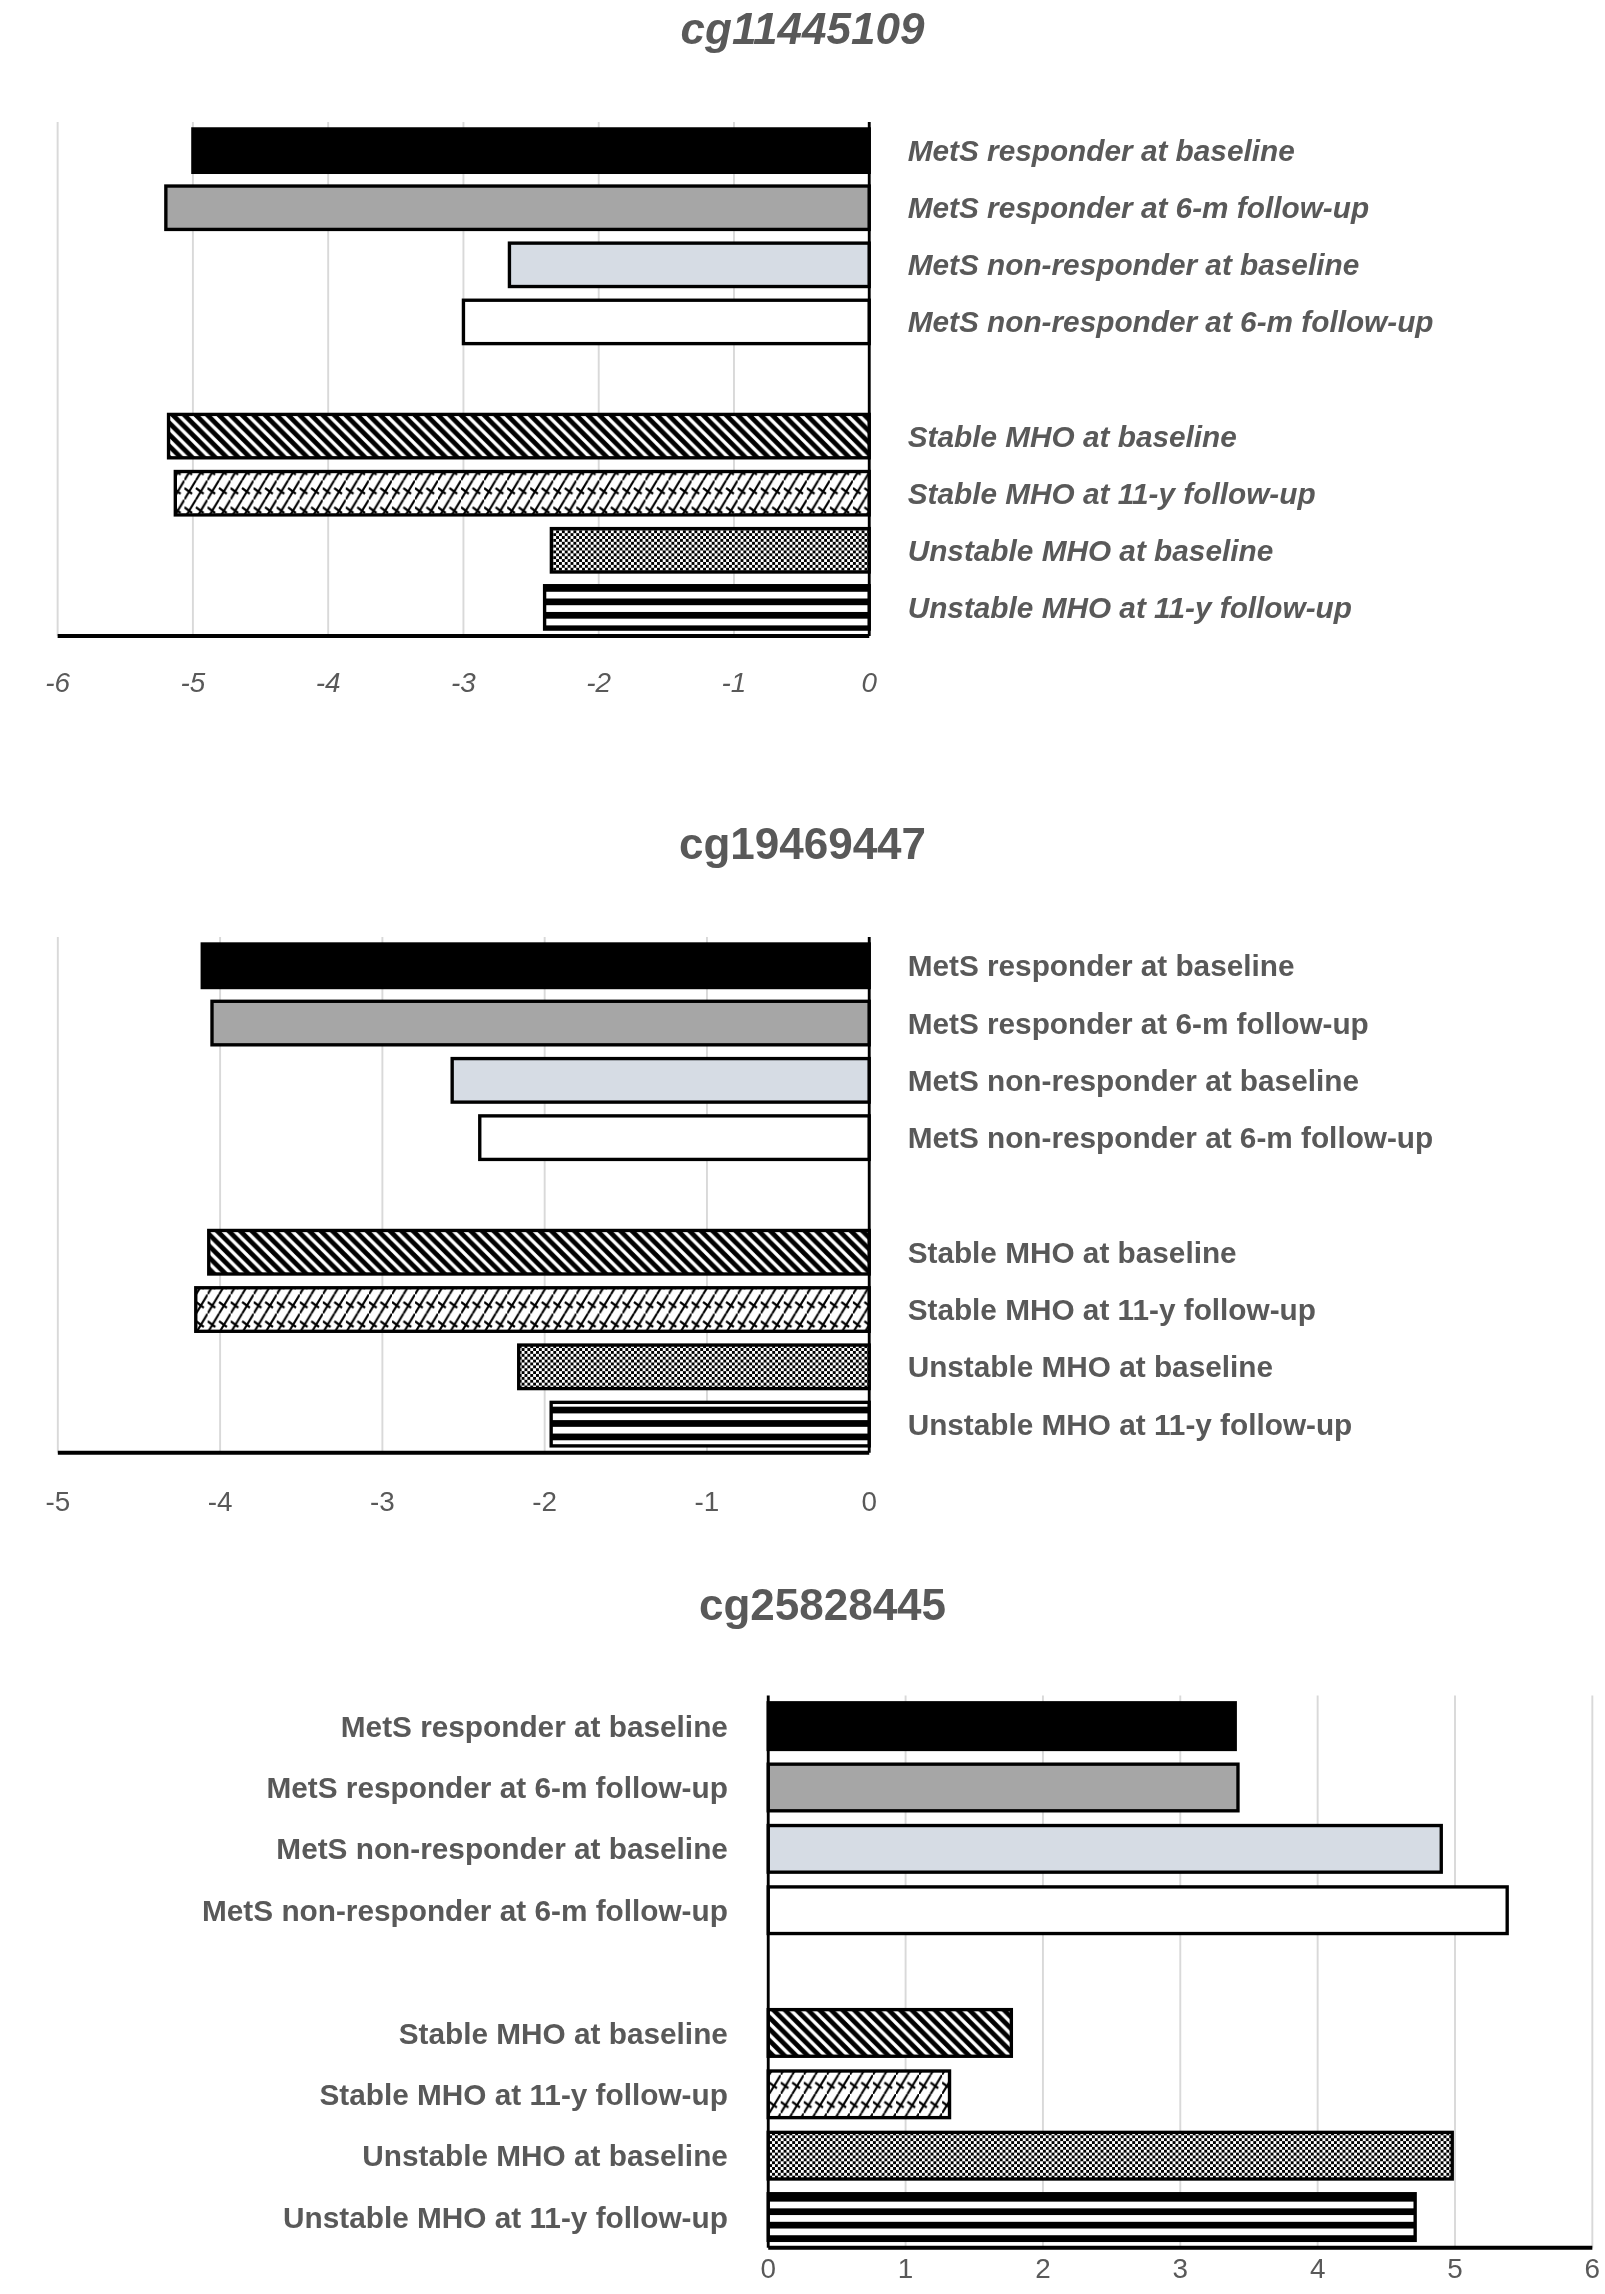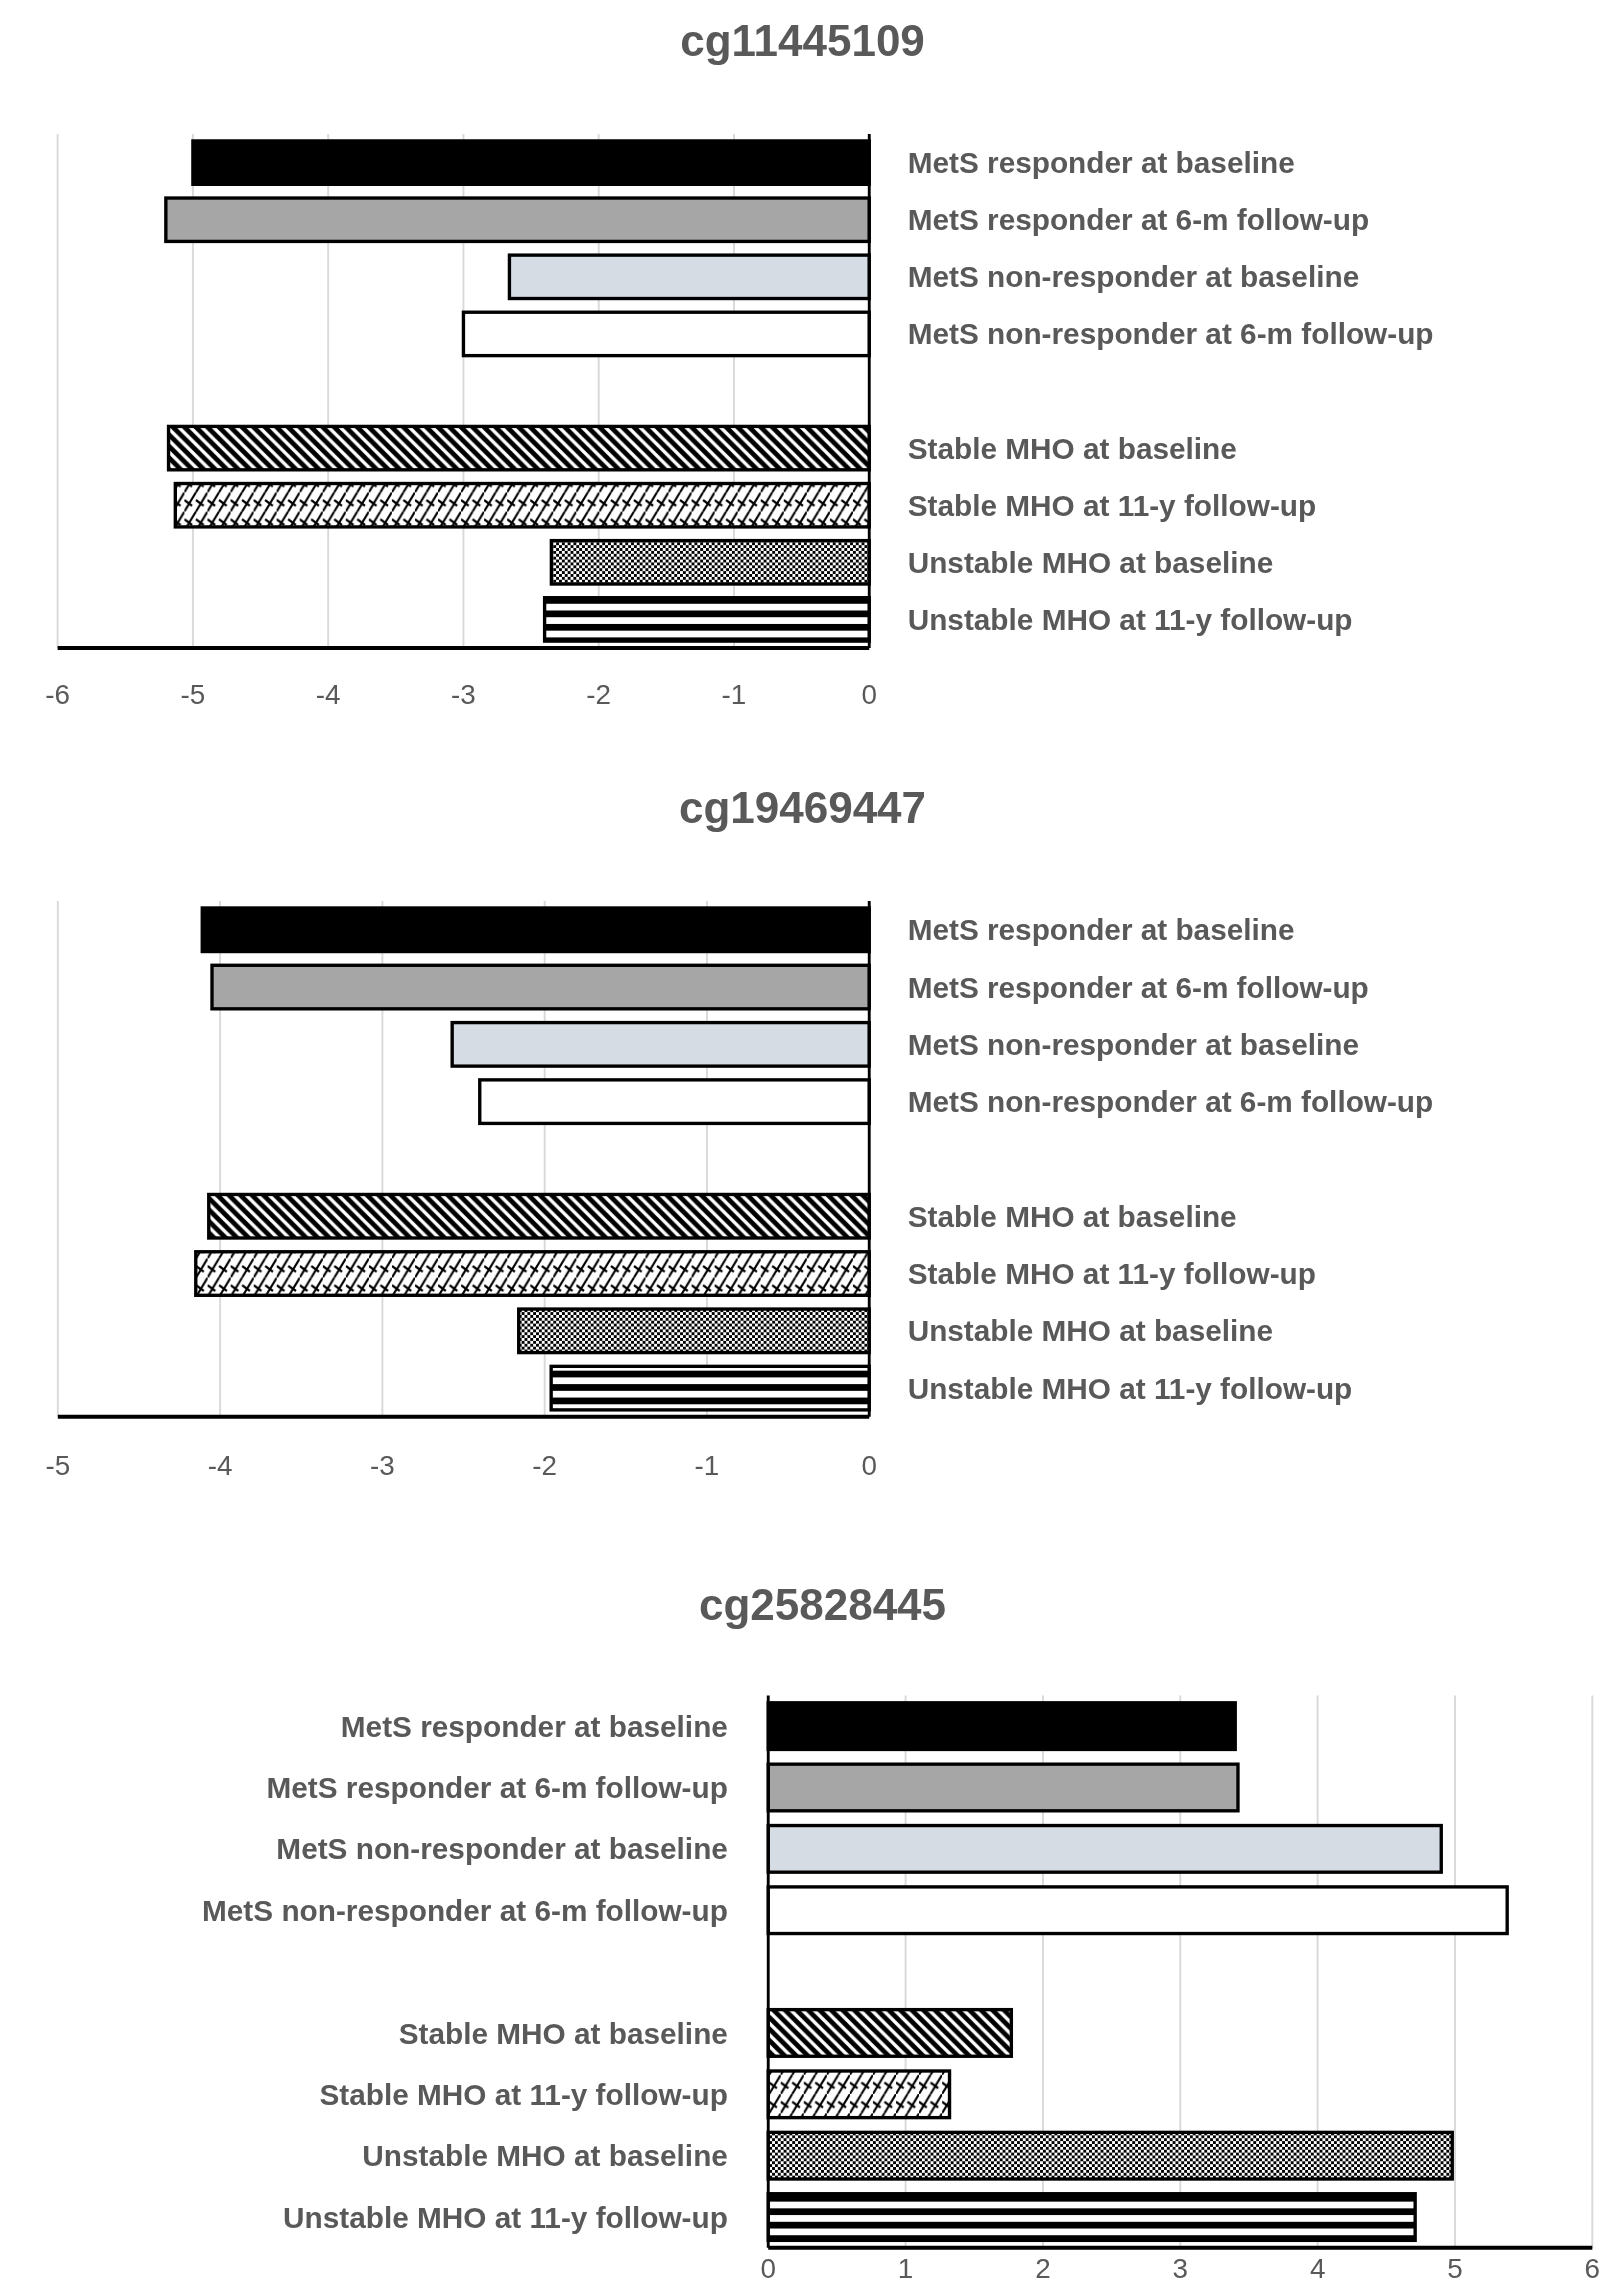--- a/index.html
+++ b/index.html
@@ -10,21 +10,21 @@
                  font-weight: bold; font-size: 44px; color: #595959;
                  font-family: "Liberation Sans", sans-serif; }
   svg { position: absolute; left: 0; top: 0; overflow: visible; }
   .cat-label { font-family: "Liberation Sans", sans-serif; font-weight: bold;
                font-size: 31px; fill: #595959; }
   .tick-label { font-family: "Liberation Sans", sans-serif; font-size: 29px; fill: #595959; }
 </style>
 </head>
 <body>
 
-<div class="panel" style="top:12px;height:759px;">
+<div class="panel" style="top:0;height:759px;font-style:italic;">
   <div class="chart-title" style="top:3.8px;">cg11445109</div>
   <svg width="1605" height="759" id="chart-0" viewBox="0 0 1671 790">
       <defs>
         <pattern id="pDiag0" patternUnits="userSpaceOnUse" width="12" height="12">
           <rect width="12" height="12" fill="#fff"></rect>
           <path d="M-3,-3 L15,15 M-3,9 L3,15 M9,-3 L15,3" stroke="#000" stroke-width="5"></path>
         </pattern>
         <pattern id="pZig0" patternUnits="userSpaceOnUse" width="24" height="20">
           <rect width="24" height="20" fill="#fff"></rect>
           <path d="M0,20 L12,0 M12,20 L24,0 M0,8 L8,14 M12,8 L20,14" stroke="#000" stroke-width="2.2" fill="none"></path>
@@ -66,21 +66,21 @@
       <text x="945" y="524.3888888888889" text-anchor="start" class="cat-label">Stable MHO at 11-y follow-up</text>
       <rect x="574.0416666666666" y="550.2444444444444" width="330.95833333333337" height="45.17777777777778" fill="url(#pDot0)" stroke="#000" stroke-width="3.5"></rect>
       <text x="945" y="583.8333333333333" text-anchor="start" class="cat-label">Unstable MHO at baseline</text>
       <rect x="567" y="609.688888888889" width="338" height="45.17777777777778" fill="url(#pHor0)" stroke="#000" stroke-width="3.5"></rect>
       <text x="945" y="643.2777777777778" text-anchor="start" class="cat-label">Unstable MHO at 11-y follow-up</text>
       <line x1="905" x2="905" y1="127" y2="662" stroke="#000" stroke-width="3"></line>
       <line x1="60" x2="905" y1="662" y2="662" stroke="#000" stroke-width="4"></line>
     </svg>
 </div>
 
-<div class="panel" style="top:759px;height:797px;">
+<div class="panel" style="top:795px;height:797px;">
   <div class="chart-title" style="top:24px;">cg19469447</div>
   <svg width="1605" height="797" id="chart-1" viewBox="0 0 1671 830">
       <defs>
         <pattern id="pDiag1" patternUnits="userSpaceOnUse" width="12" height="12">
           <rect width="12" height="12" fill="#fff"></rect>
           <path d="M-3,-3 L15,15 M-3,9 L3,15 M9,-3 L15,3" stroke="#000" stroke-width="5"></path>
         </pattern>
         <pattern id="pZig1" patternUnits="userSpaceOnUse" width="24" height="20">
           <rect width="24" height="20" fill="#fff"></rect>
           <path d="M0,20 L12,0 M12,20 L24,0 M0,8 L8,14 M12,8 L20,14" stroke="#000" stroke-width="2.2" fill="none"></path>

